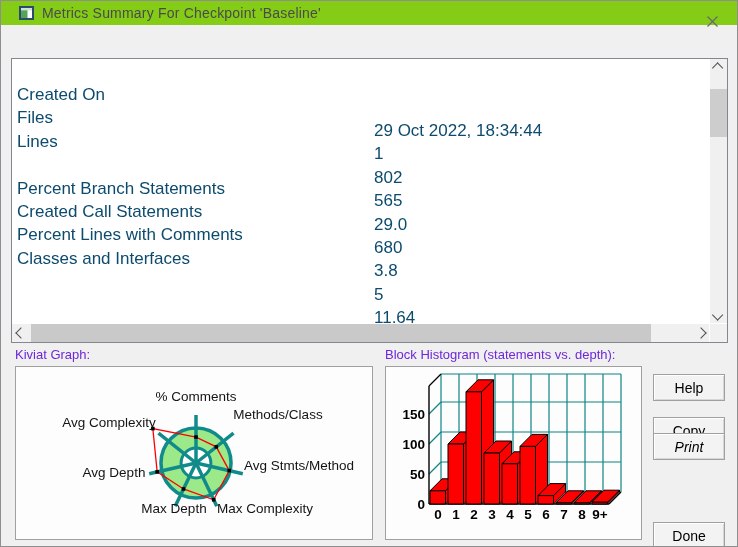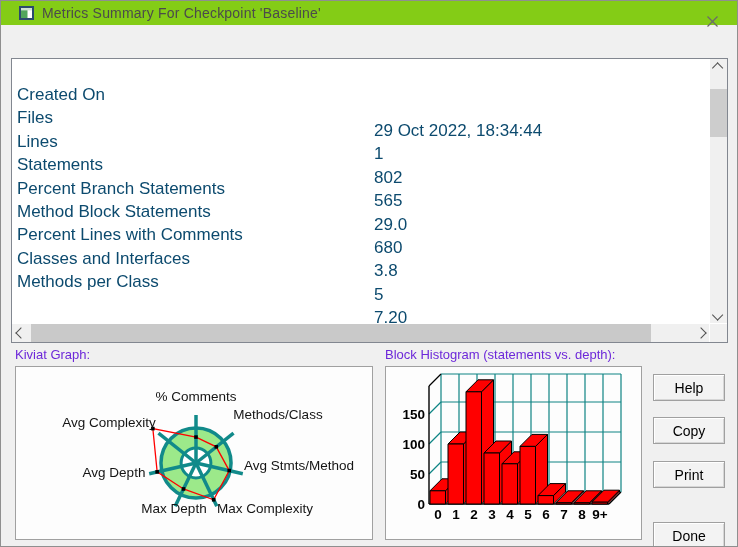--- a/index.html
+++ b/index.html
@@ -48,21 +48,21 @@
             border:1px solid #a0a0a0;}
   .box-kiviat{left:14px;width:358px;}
   .box-histo{left:384px;width:257px;}
   .groupbox svg{display:block;}
   
   .pushbtn{position:absolute;left:652px;width:72px;height:27px;box-sizing:border-box;
            background:#f3f3f3;border:1px solid #a0a0a0;
            box-shadow:inset 1px 1px 0 #ffffff, inset -1px -1px 0 #d6d6d6;
            display:flex;align-items:center;justify-content:center;
            font-size:14px;color:#000;cursor:default;}
-  .btn-help{top:373px;} .btn-copy{top:416px;} .btn-print{top:460px;} .btn-done{top:521px;}
+  .btn-help{top:373px;} .btn-copy{top:416px;} .btn-print{top:432px;font-style:italic;} .btn-done{top:521px;}
 </style>
 </head>
 <body>
 
 <div class="window">
 
   <div class="titlebar">
     <svg class="app-icon" viewBox="0 0 15 14">
       <rect x="1" y="1" width="13" height="12" fill="#ffffff" stroke="#2c4a6e" stroke-width="2"></rect>
       <rect x="2" y="2" width="6.5" height="10" fill="#52a65c"></rect>
@@ -85,42 +85,37 @@
         </div>
         <div class="tr">
           <span class="td-p">Files</span>
           <span class="td-v">1</span>
         </div>
         <div class="tr">
           <span class="td-p">Lines</span>
           <span class="td-v">802</span>
         </div>
         <div class="tr">
-          <span class="td-p">Statements</span>
           <span class="td-v">565</span>
         </div>
         <div class="tr">
           <span class="td-p">Percent Branch Statements</span>
           <span class="td-v">29.0</span>
         </div>
         <div class="tr">
-          <span class="td-p">Method Block Statements</span>
+          <span class="td-p">Created Call Statements</span>
           <span class="td-v">680</span>
         </div>
         <div class="tr">
           <span class="td-p">Percent Lines with Comments</span>
           <span class="td-v">3.8</span>
         </div>
         <div class="tr">
           <span class="td-p">Classes and Interfaces</span>
           <span class="td-v">5</span>
-        </div>
-        <div class="tr">
-          <span class="td-p">Methods per Class</span>
-          <span class="td-v">7.20</span>
         </div>
         <div class="tr">
           <span class="td-v">11.64</span>
         </div>
       </div>
 
     <div class="vscroll">
       <div class="btn up">
           <span class="chev up"></span>
         </div>

